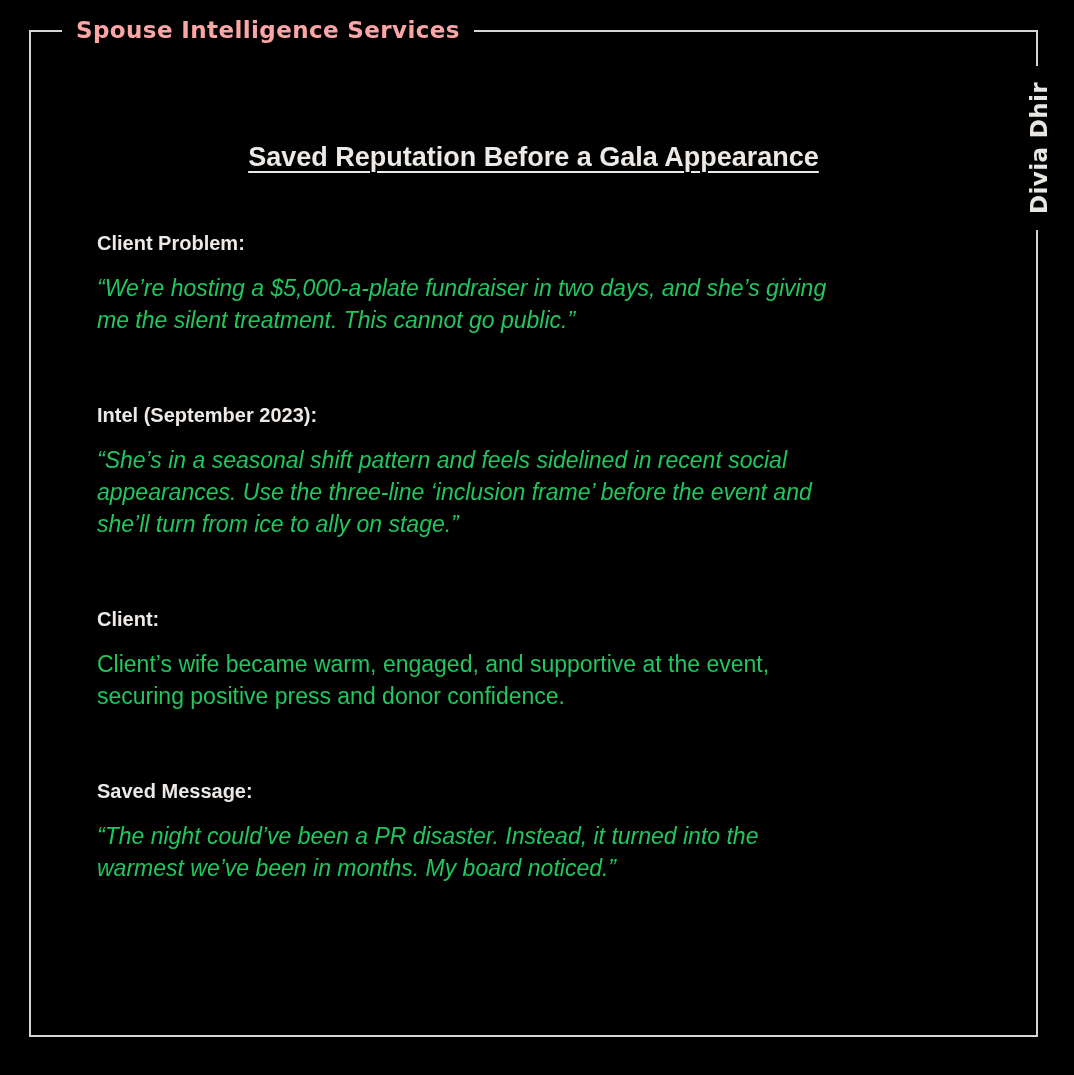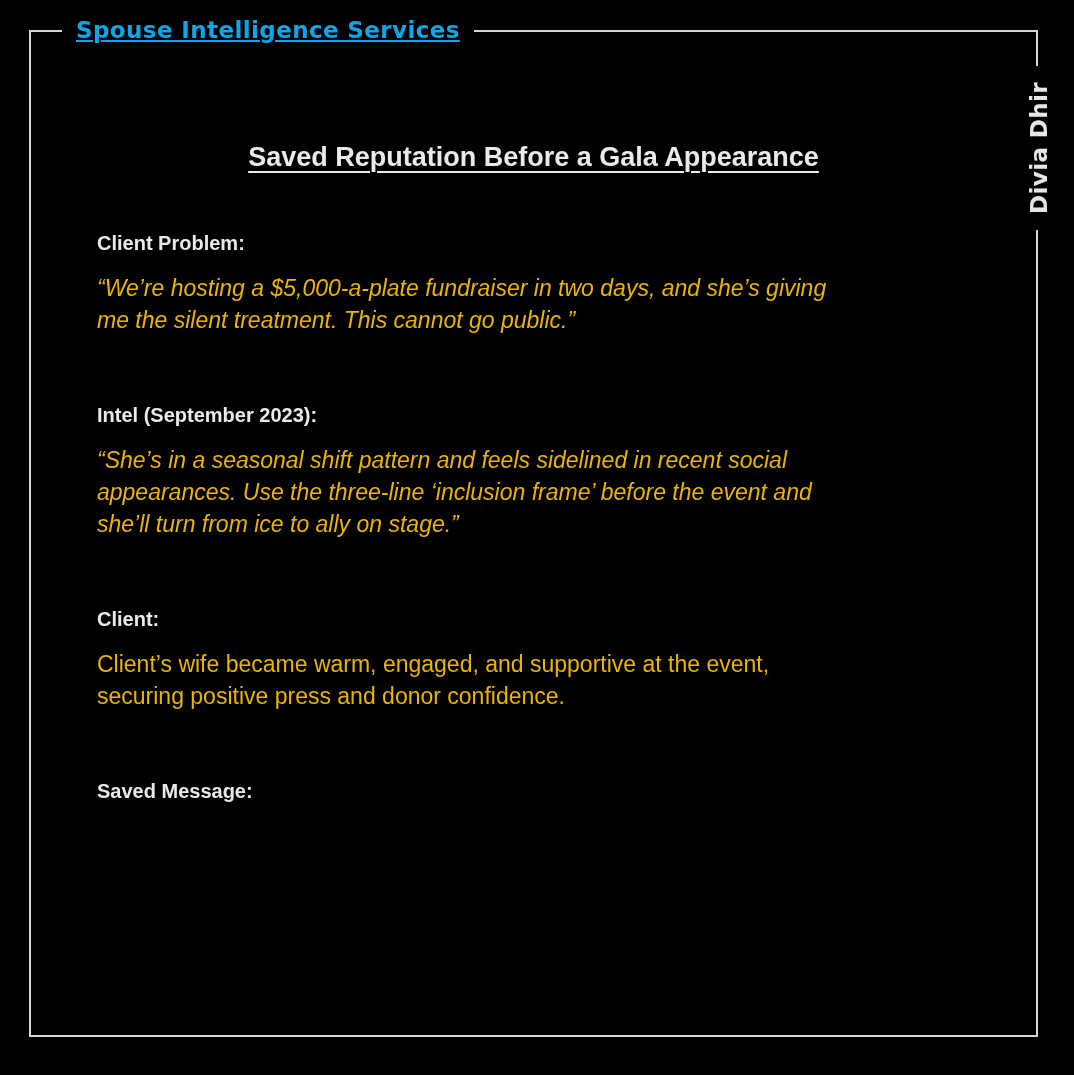--- a/index.html
+++ b/index.html
@@ -20,24 +20,23 @@
   .brand-label {
     position: absolute;
     left: 62px; top: 30px;
     transform: translateY(-50%);
     background: #000000;
     padding: 2px 14px;
     font-family: "DejaVu Sans", sans-serif;
     font-weight: bold;
     font-size: 23px;
     letter-spacing: 0.4px;
-    color: #0ea5e9;
+    color: #fca5a5;
     white-space: nowrap;
     z-index: 2;
-    text-decoration: underline;
   }
   .author-label {
     position: absolute;
     left: 1039px; top: 148px;
     transform: translate(-50%, -50%) rotate(-90deg);
     background: #000000;
     padding: 2px 16px;
     font-family: "DejaVu Sans", sans-serif;
     font-weight: bold;
     font-size: 23px;
@@ -69,21 +68,21 @@
     font-size: 20px;
     font-weight: bold;
     line-height: 32px;
     margin-bottom: 13px;
     color: #ece9e6;
   }
   .section-para {
     font-size: 23px;
     line-height: 32px;
     white-space: pre-line;
-    color: #eab308;
+    color: #22c55e;
   }
   .section-para.italic { font-style: italic; }
 </style>
 </head>
 <body>
 
 <div class="frame"></div>
 
 <div class="brand-label">Spouse Intelligence Services</div>
 
@@ -103,14 +102,16 @@
 appearances. Use the three-line ‘inclusion frame’ before the event and
 she’ll turn from ice to ally on stage.”</div>
   </div>
   <div class="section">
     <div class="section-heading">Client:</div>
     <div class="section-para">Client’s wife became warm, engaged, and supportive at the event,
 securing positive press and donor confidence.</div>
   </div>
   <div class="section">
     <div class="section-heading">Saved Message:</div>
+    <div class="section-para italic">“The night could’ve been a PR disaster. Instead, it turned into the
+warmest we’ve been in months. My board noticed.”</div>
   </div>
 </div>
 
 </body></html>

